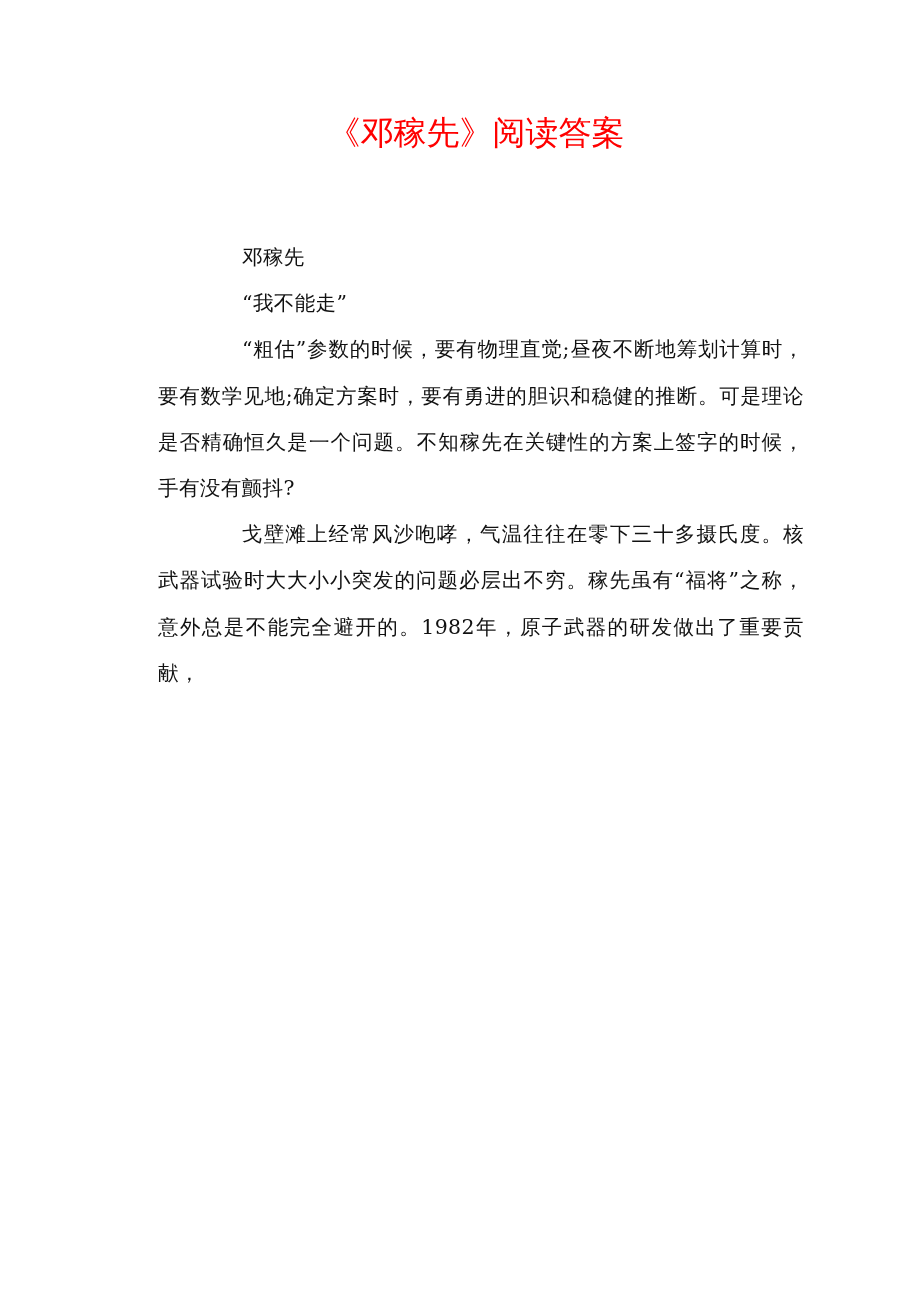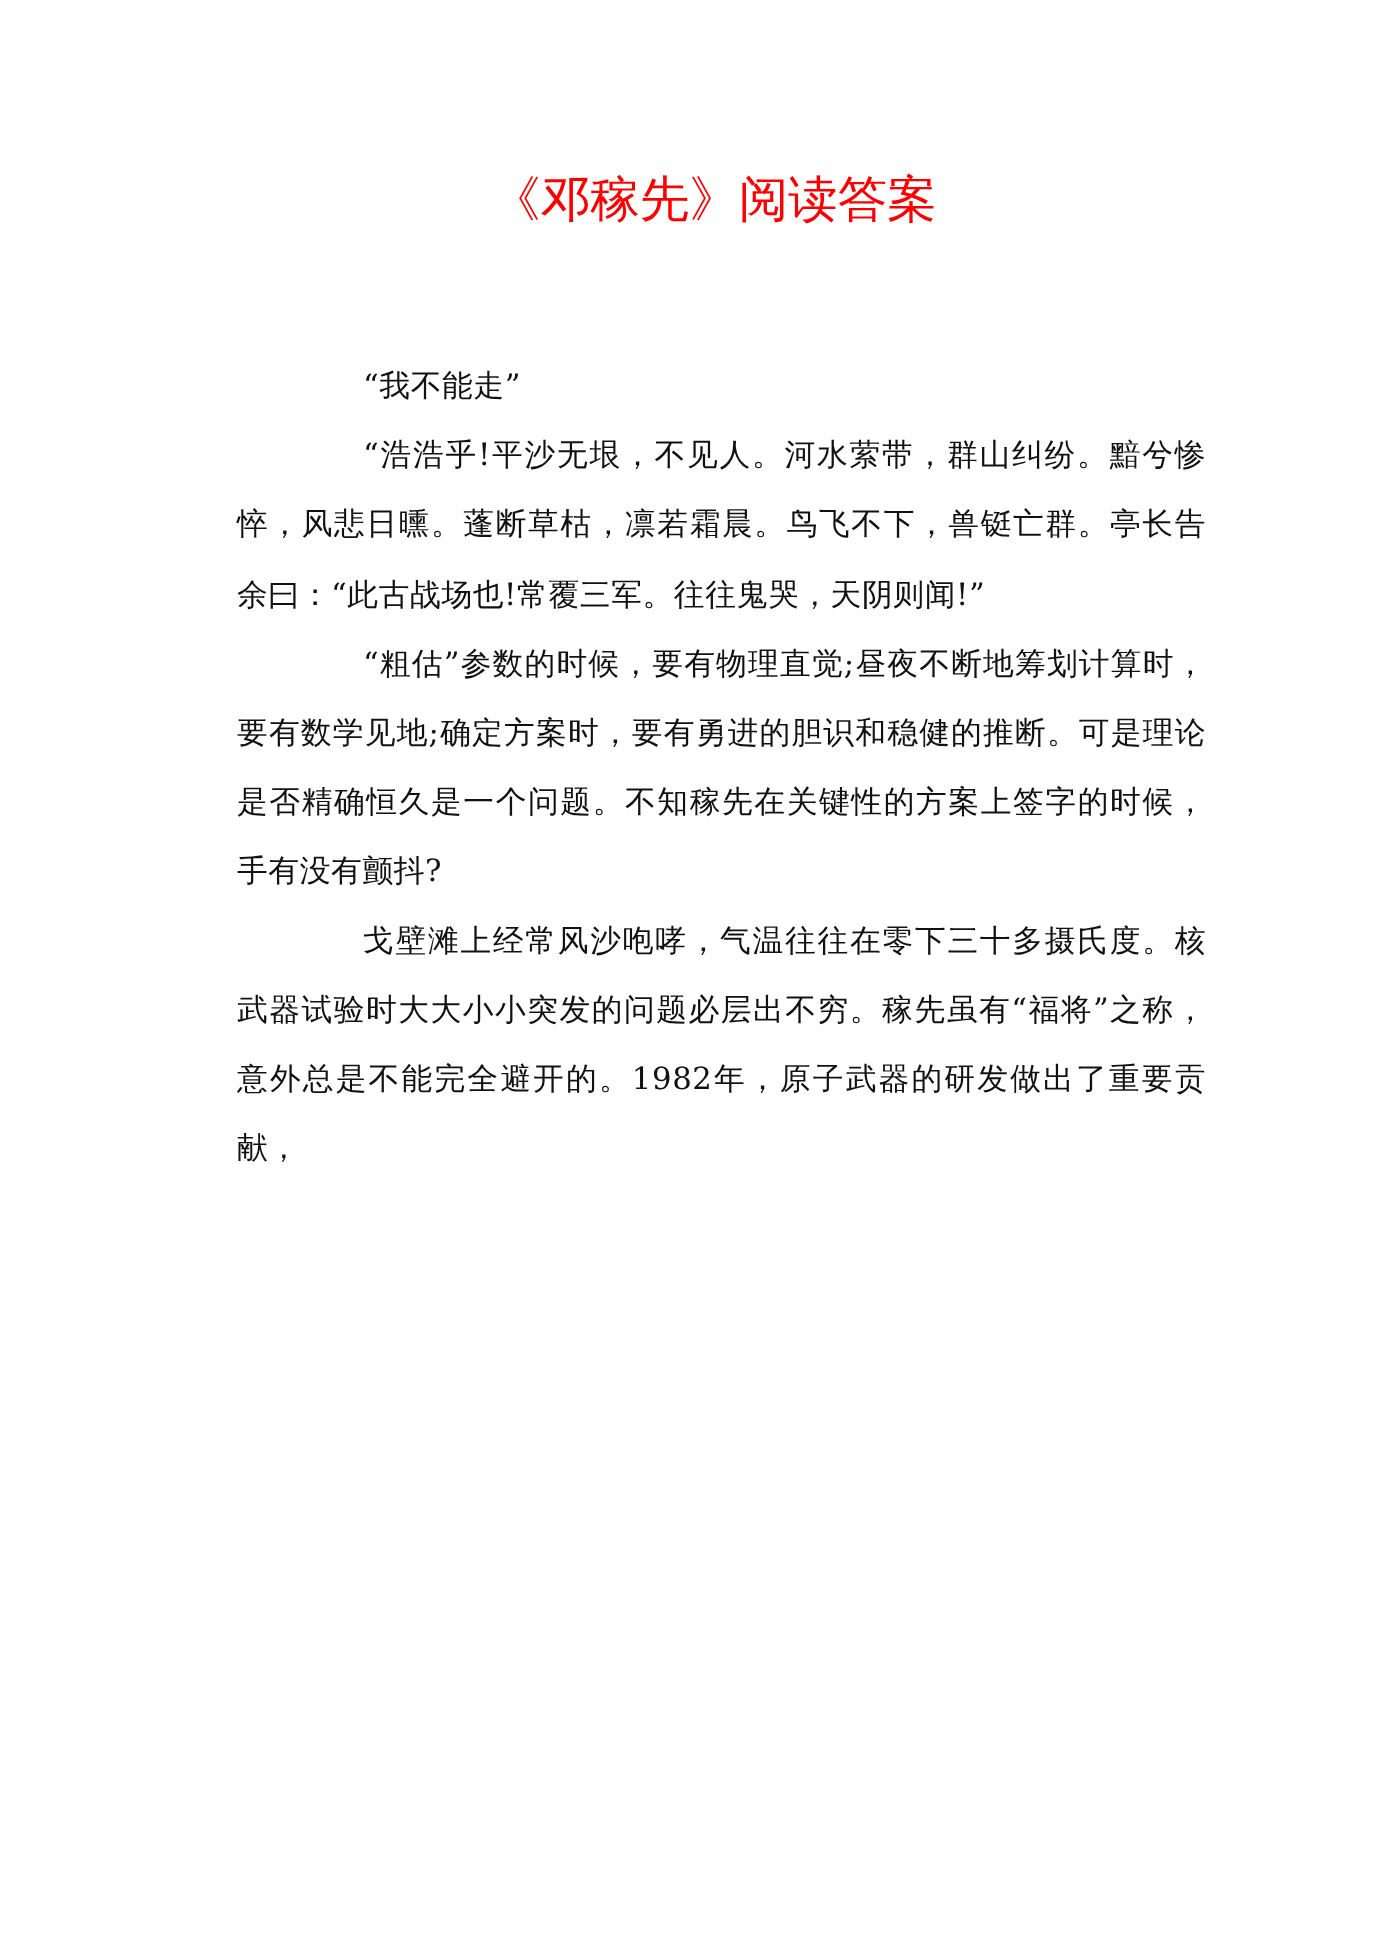--- a/index.html
+++ b/index.html
@@ -17,19 +17,19 @@
             font-size: 14px; color: #333; }
   .footer span { margin: 0 6px; }
 </style>
 </head>
 <body>
 
 <div class="page">
   <div class="title">《邓稼先》阅读答案</div>
 
   <div class="body">
+    <p class="p indent">邓稼先</p>
     <p class="p indent">“我不能走”</p>
-    <p class="p indent">“浩浩乎!平沙无垠，不见人。河水萦带，群山纠纷。黯兮惨悴，风悲日曛。蓬断草枯，凛若霜晨。鸟飞不下，兽铤亡群。亭长告余曰：“此古战场也!常覆三军。往往鬼哭，天阴则闻!”</p>
     <p class="p indent">“粗估”参数的时候，要有物理直觉;昼夜不断地筹划计算时，要有数学见地;确定方案时，要有勇进的胆识和稳健的推断。可是理论是否精确恒久是一个问题。不知稼先在关键性的方案上签字的时候，手有没有颤抖?</p>
     <p class="p indent">戈壁滩上经常风沙咆哮，气温往往在零下三十多摄氏度。核武器试验时大大小小突发的问题必层出不穷。稼先虽有“福将”之称，意外总是不能完全避开的。1982年，原子武器的研发做出了重要贡献，</p>
   </div>
 
 </div>
 
 </body></html>

